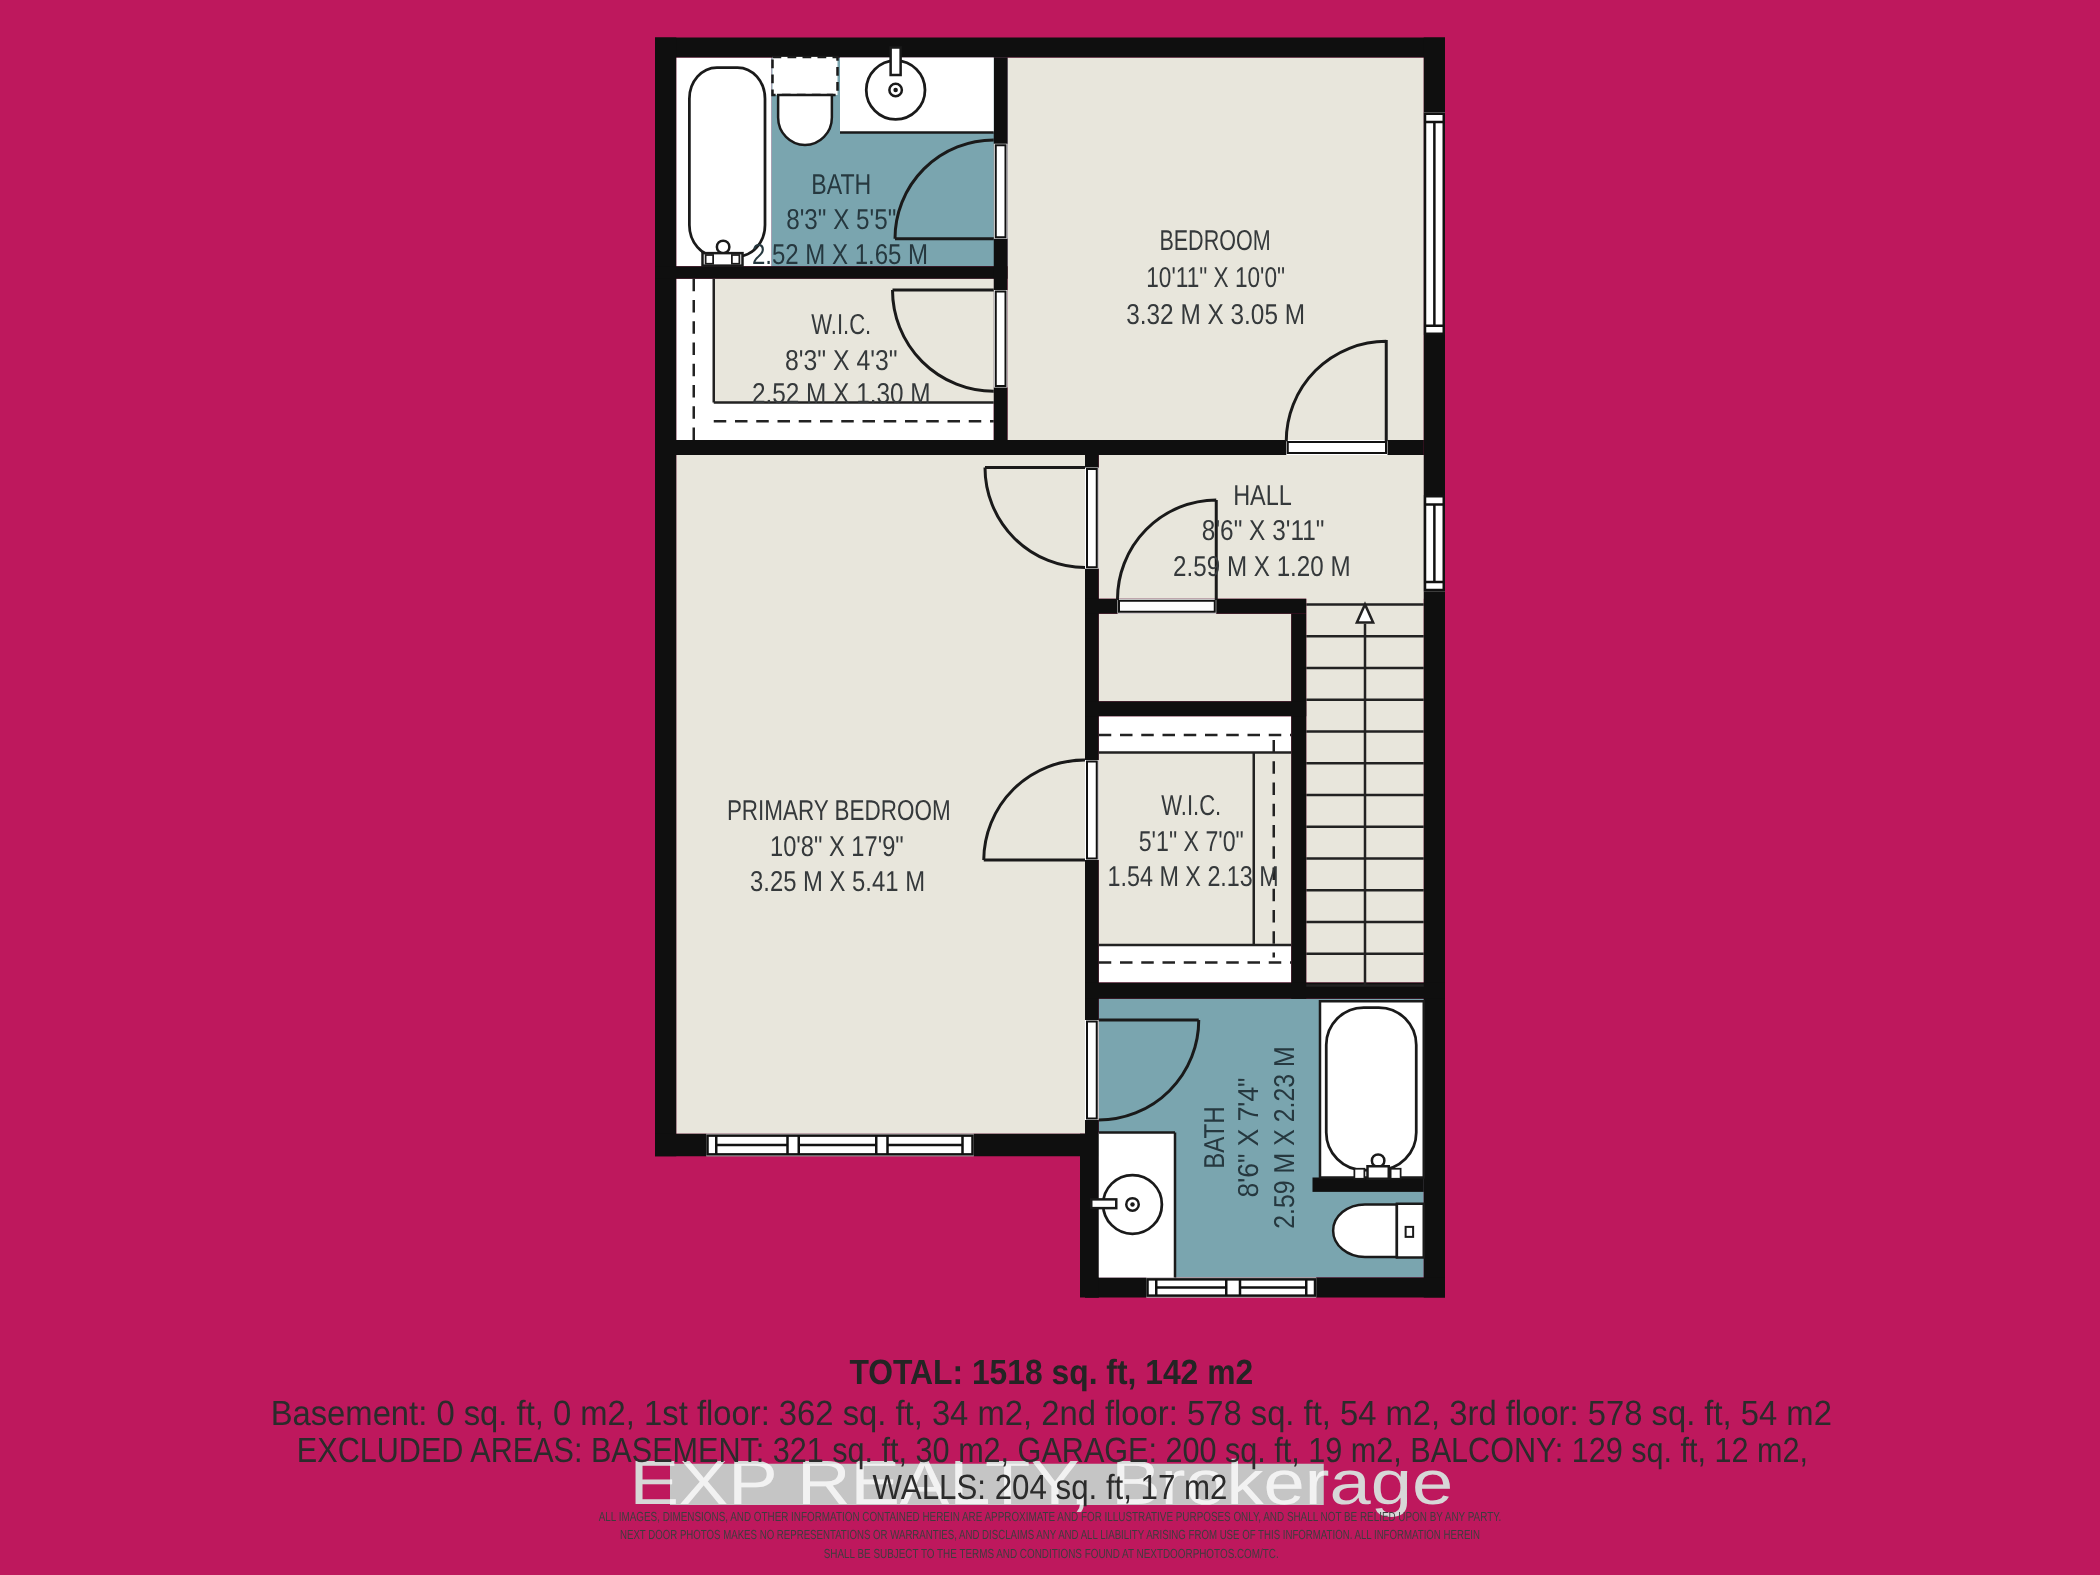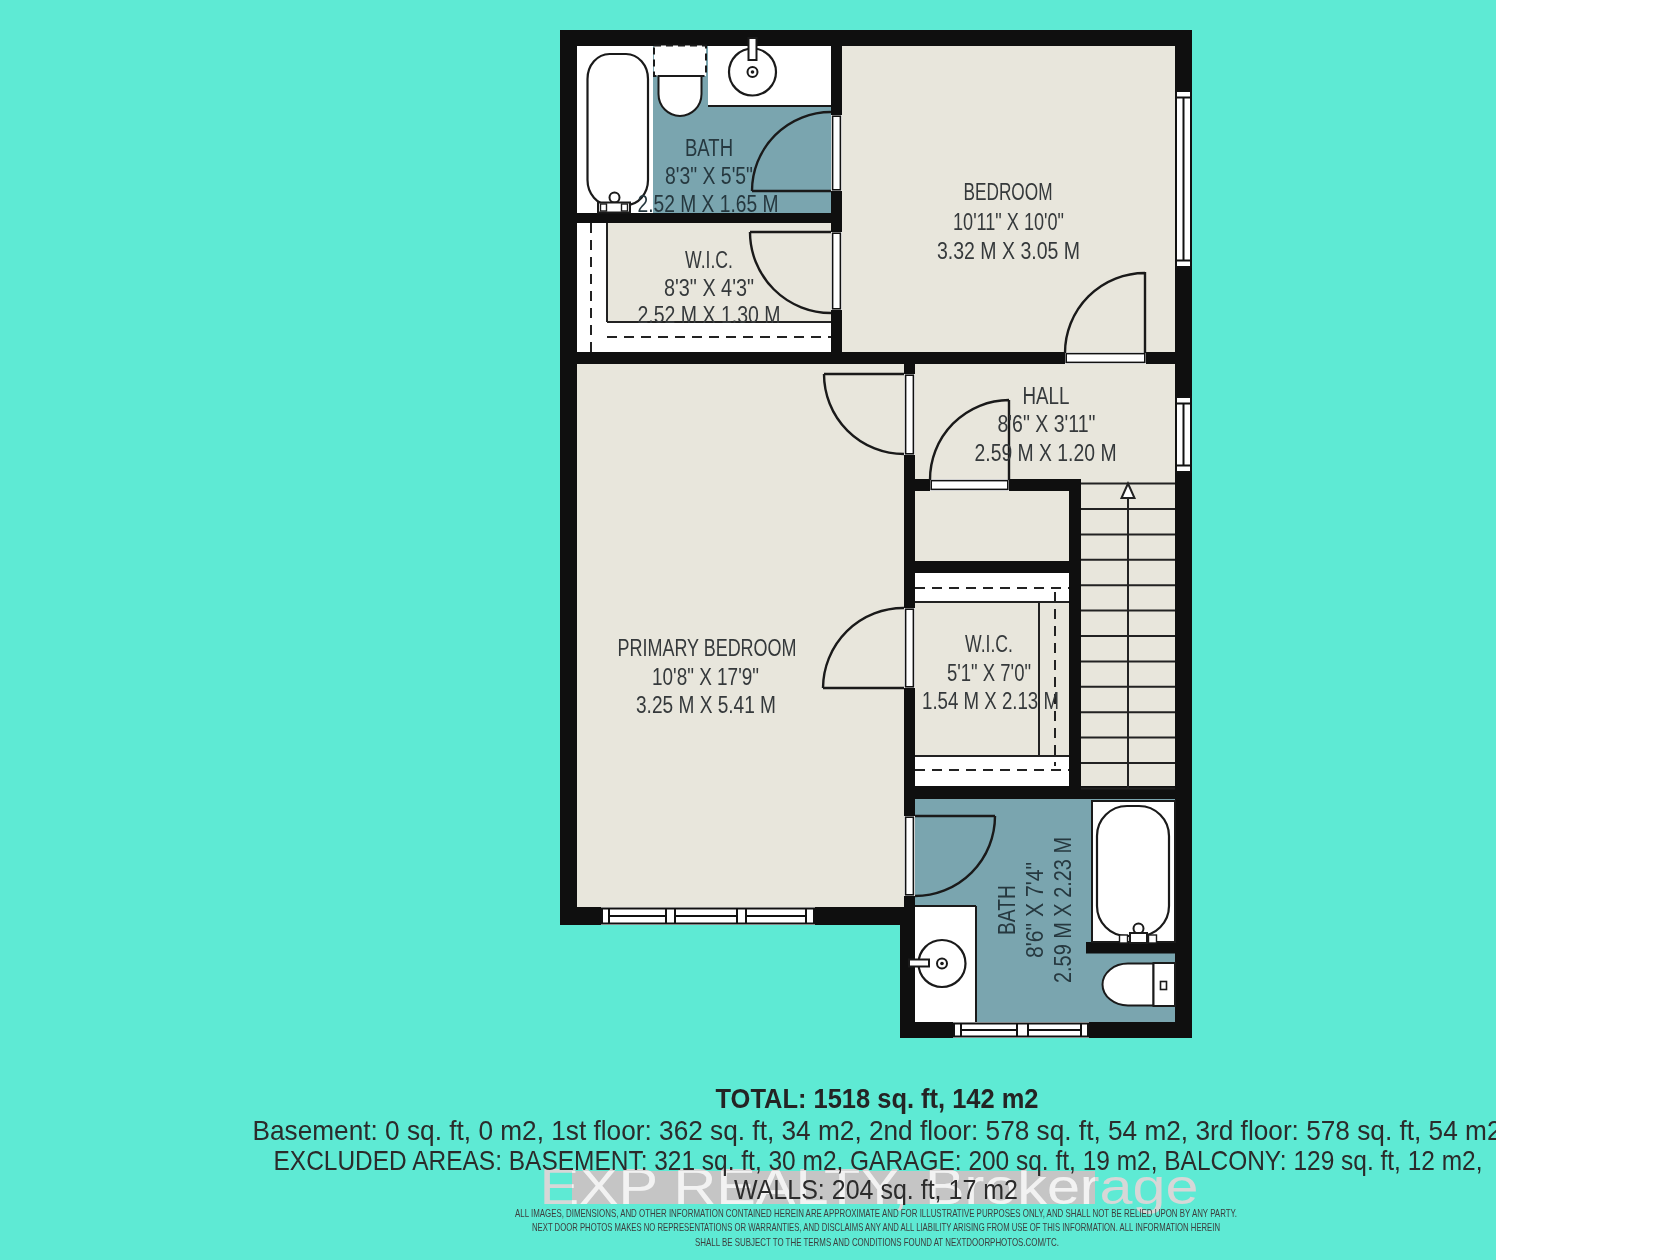--- a/index.html
+++ b/index.html
@@ -1,16 +1,16 @@
 <!DOCTYPE html>
 <html><head>
 <meta charset="utf-8">
 <style>
   html,body{margin:0;padding:0;background:#ffffff;}
-  .page{position:relative;width:1460px;height:1260px;background:#5eead4;overflow:hidden;padding-left:36px;}
+  .page{position:relative;width:1680px;height:1260px;background:#be185d;overflow:hidden;}
   text{font-family:"Liberation Sans",sans-serif;}
   .rt{font-size:23px;fill:#35393b;}
   .rtt{font-size:23px;fill:#26383f;}
 </style>
 </head>
 <body>
 <div class="page">
 <svg width="1680" height="1260" viewBox="0 0 1680 1260">
 <g id="fills">
 

